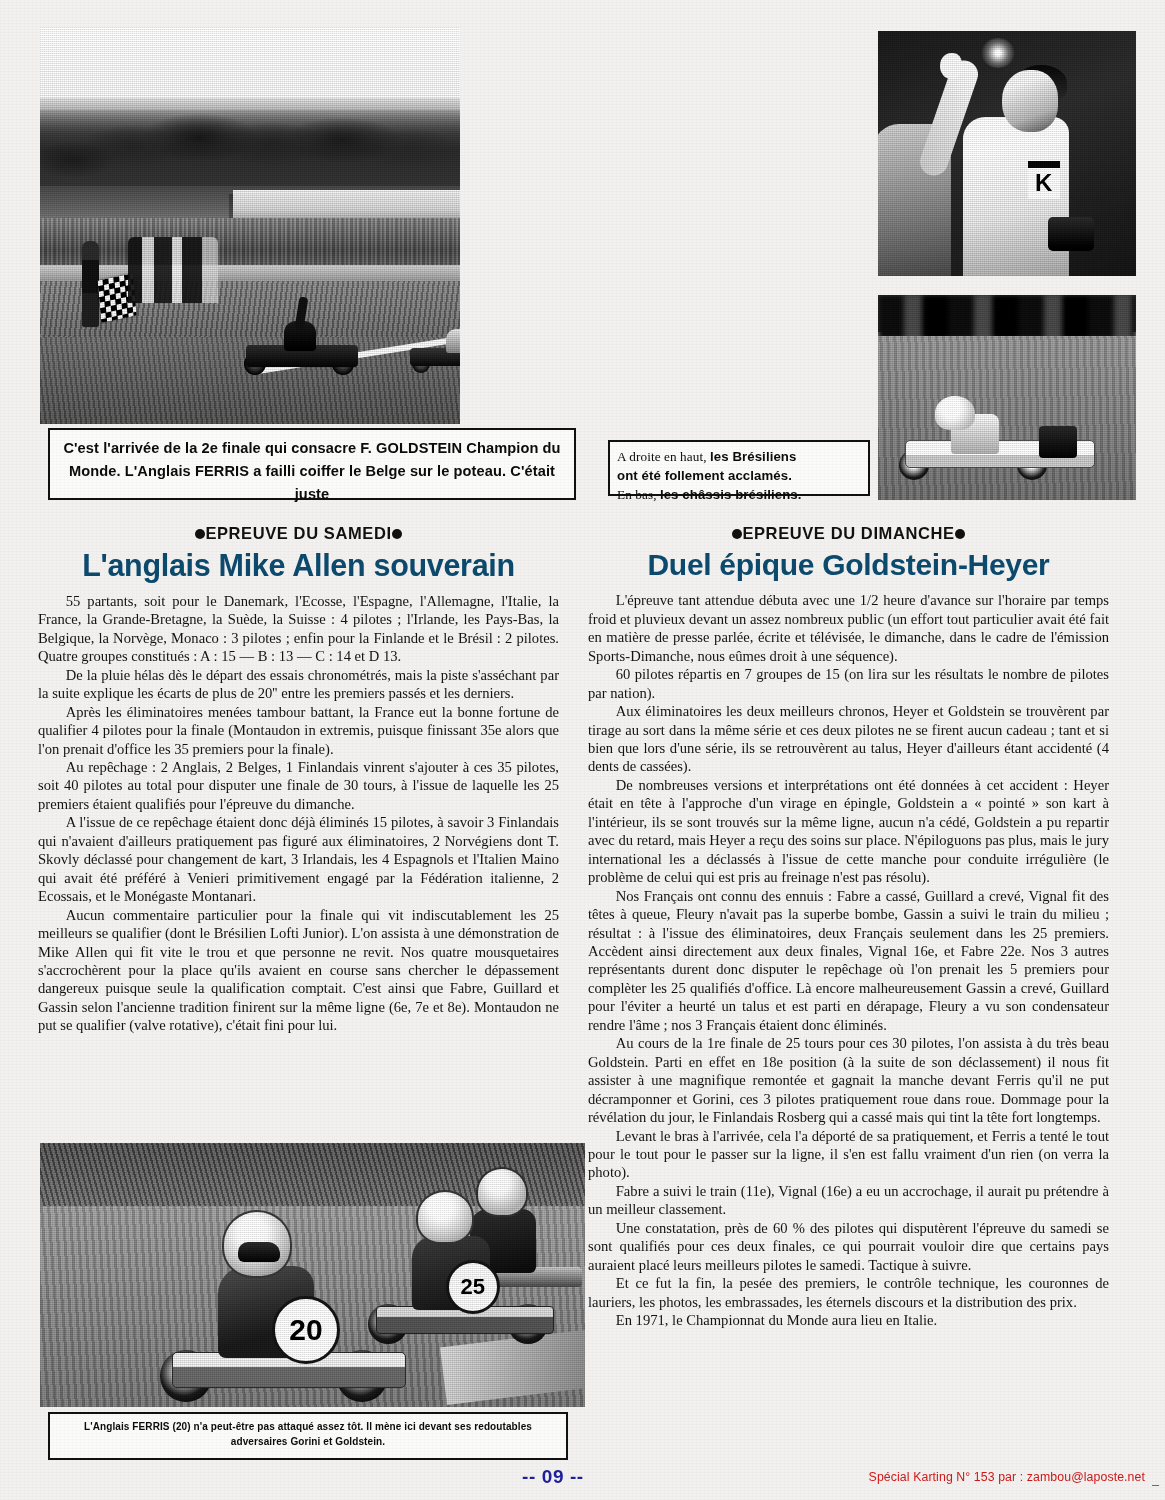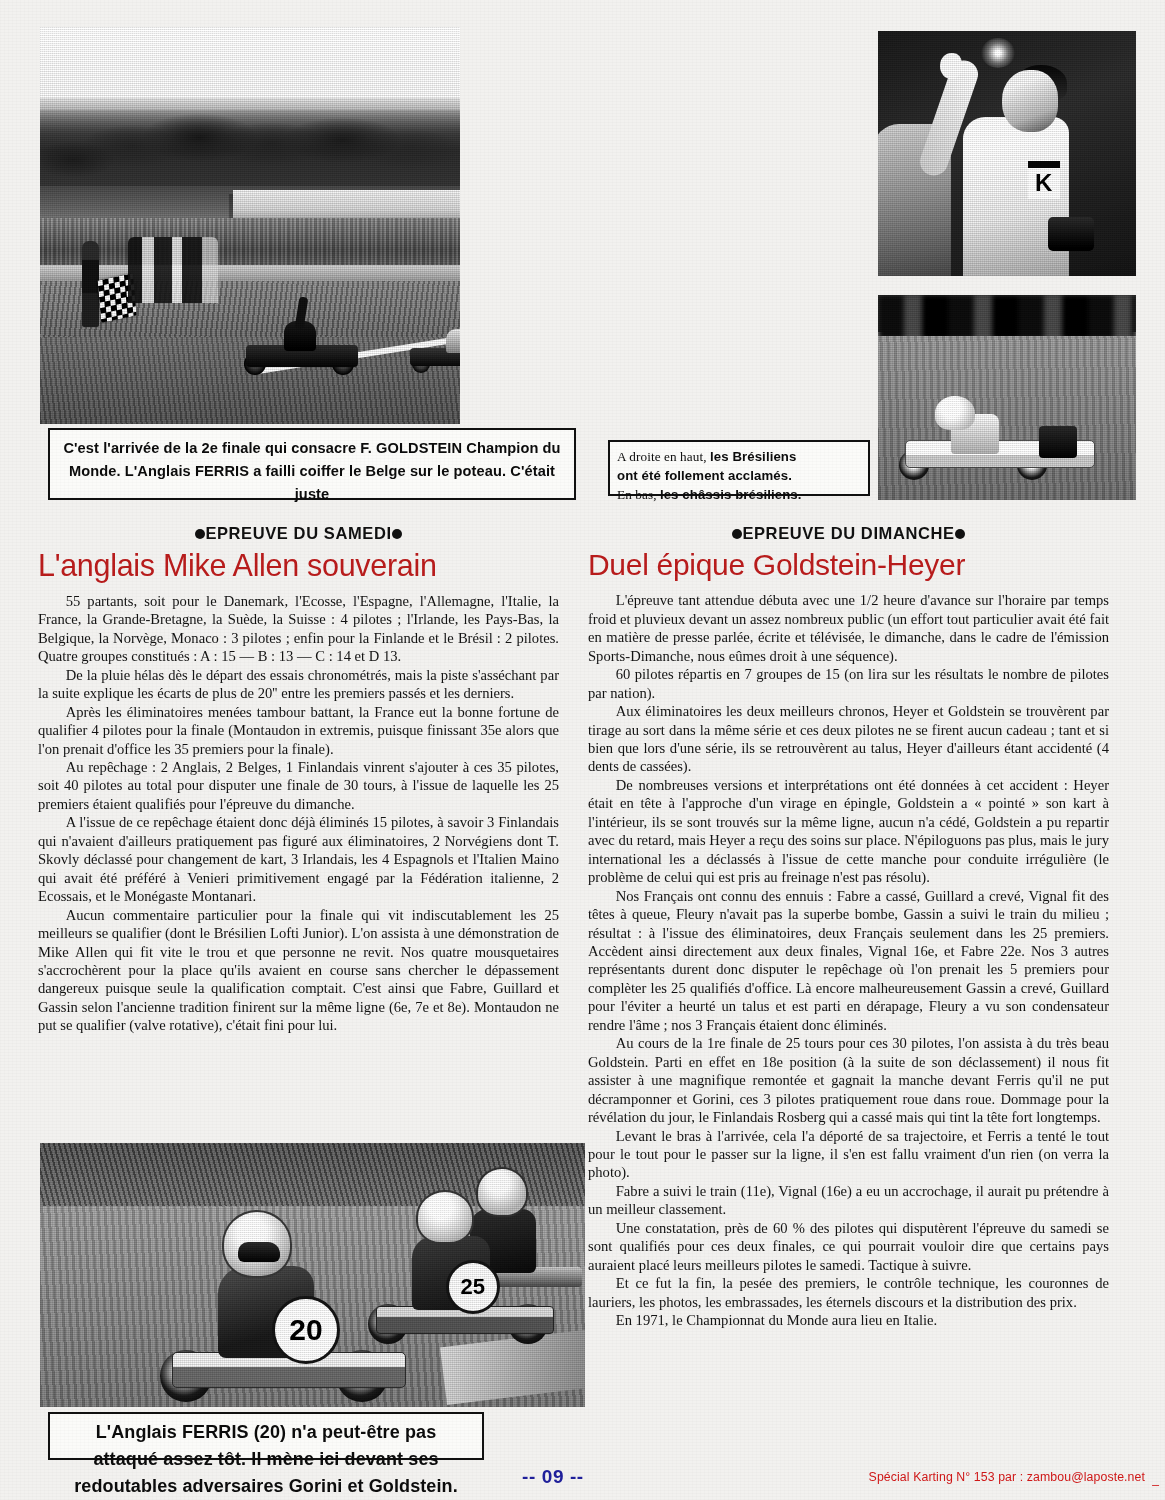--- a/index.html
+++ b/index.html
@@ -408,23 +408,23 @@
     left: 608px; top: 440px; width: 262px; height: 56px;
     padding: 5px 7px 0;
     font-size: 13.2px;
     line-height: 1.44;
     text-align: left;
     font-family: "Liberation Serif", serif;
     font-weight: 400;
   }
   #caption-brazil .b { font-family: "Liberation Sans", sans-serif; font-weight: 700; }
   #caption-ferris {
-    left: 48px; top: 1412px; width: 436px; height: 48px;
+    left: 48px; top: 1412px; width: 520px; height: 48px;
     padding: 5px 15px 0;
-    font-size: 18px;
+    font-size: 10px;
     line-height: 1.5;
   }
 
   
   .col {
     position: absolute;
     top: 520px;
     width: 521px;
   }
   #col-left  { left: 38px;  }
@@ -440,26 +440,26 @@
     margin: 4px 0 6px 0;
     display: flex;
     align-items: center;
     justify-content: center;
   }
   .kicker .bullet {
     width: 10px; height: 10px; border-radius: 50%;
     background: #111; display: inline-block; flex: 0 0 auto;
   }
   .headline {
-    text-align: left;
+    text-align: center;
     font-family: "Liberation Sans", "DejaVu Sans", sans-serif;
-    font-weight: 400;
+    font-weight: 700;
     font-size: 30.5px;
     line-height: 1.08;
-    color: #b91c1c;
+    color: #0c4a6e;
     margin: 0 0 10px 0;
     letter-spacing: -0.3px;
   }
   #col-right .headline { font-size: 30px; }
 
   .body {
     font-family: "Liberation Serif", "DejaVu Serif", serif;
     font-size: 14.6px;
     line-height: 1.265;
     color: #131313;
@@ -592,21 +592,21 @@
       <span class="bullet"></span>
     </div>
     <h1 class="headline">Duel épique Goldstein-Heyer</h1>
     <div class="body">
       <p>L'épreuve tant attendue débuta avec une 1/2 heure d'avance sur l'horaire par temps froid et pluvieux devant un assez nombreux public (un effort tout particulier avait été fait en matière de presse parlée, écrite et télévisée, le dimanche, dans le cadre de l'émission Sports-Dimanche, nous eûmes droit à une séquence).</p>
       <p>60 pilotes répartis en 7 groupes de 15 (on lira sur les résultats le nombre de pilotes par nation).</p>
       <p>Aux éliminatoires les deux meilleurs chronos, Heyer et Goldstein se trouvèrent par tirage au sort dans la même série et ces deux pilotes ne se firent aucun cadeau ; tant et si bien que lors d'une série, ils se retrouvèrent au talus, Heyer d'ailleurs étant accidenté (4 dents de cassées).</p>
       <p>De nombreuses versions et interprétations ont été données à cet accident : Heyer était en tête à l'approche d'un virage en épingle, Goldstein a « pointé » son kart à l'intérieur, ils se sont trouvés sur la même ligne, aucun n'a cédé, Goldstein a pu repartir avec du retard, mais Heyer a reçu des soins sur place. N'épiloguons pas plus, mais le jury international les a déclassés à l'issue de cette manche pour conduite irrégulière (le problème de celui qui est pris au freinage n'est pas résolu).</p>
       <p>Nos Français ont connu des ennuis : Fabre a cassé, Guillard a crevé, Vignal fit des têtes à queue, Fleury n'avait pas la superbe bombe, Gassin a suivi le train du milieu ; résultat : à l'issue des éliminatoires, deux Français seulement dans les 25 premiers. Accèdent ainsi directement aux deux finales, Vignal 16e, et Fabre 22e. Nos 3 autres représentants durent donc disputer le repêchage où l'on prenait les 5 premiers pour complèter les 25 qualifiés d'office. Là encore malheureusement Gassin a crevé, Guillard pour l'éviter a heurté un talus et est parti en dérapage, Fleury a vu son condensateur rendre l'âme ; nos 3 Français étaient donc éliminés.</p>
       <p>Au cours de la 1re finale de 25 tours pour ces 30 pilotes, l'on assista à du très beau Goldstein. Parti en effet en 18e position (à la suite de son déclassement) il nous fit assister à une magnifique remontée et gagnait la manche devant Ferris qu'il ne put décramponner et Gorini, ces 3 pilotes pratiquement roue dans roue. Dommage pour la révélation du jour, le Finlandais Rosberg qui a cassé mais qui tint la tête fort longtemps.</p>
-      <p>Levant le bras à l'arrivée, cela l'a déporté de sa trajectoire, et Ferris a tenté le tout pour le tout pour le passer sur la ligne, il s'en est fallu vraiment d'un rien (on verra la photo).</p>
+      <p>Levant le bras à l'arrivée, cela l'a déporté de sa pratiquement, et Ferris a tenté le tout pour le tout pour le passer sur la ligne, il s'en est fallu vraiment d'un rien (on verra la photo).</p>
       <p>Fabre a suivi le train (11e), Vignal (16e) a eu un accrochage, il aurait pu prétendre à un meilleur classement.</p>
       <p>Une constatation, près de 60 % des pilotes qui disputèrent l'épreuve du samedi se sont qualifiés pour ces deux finales, ce qui pourrait vouloir dire que certains pays auraient placé leurs meilleurs pilotes le samedi. Tactique à suivre.</p>
       <p>Et ce fut la fin, la pesée des premiers, le contrôle technique, les couronnes de lauriers, les photos, les embrassades, les éternels discours et la distribution des prix.</p>
       <p>En 1971, le Championnat du Monde aura lieu en Italie.</p>
     </div>
   </div>
 
   <div class="photo" id="photo-ferris">
     <div class="ph-layer grassbg"></div>
     <div class="ph-layer trk"></div>

